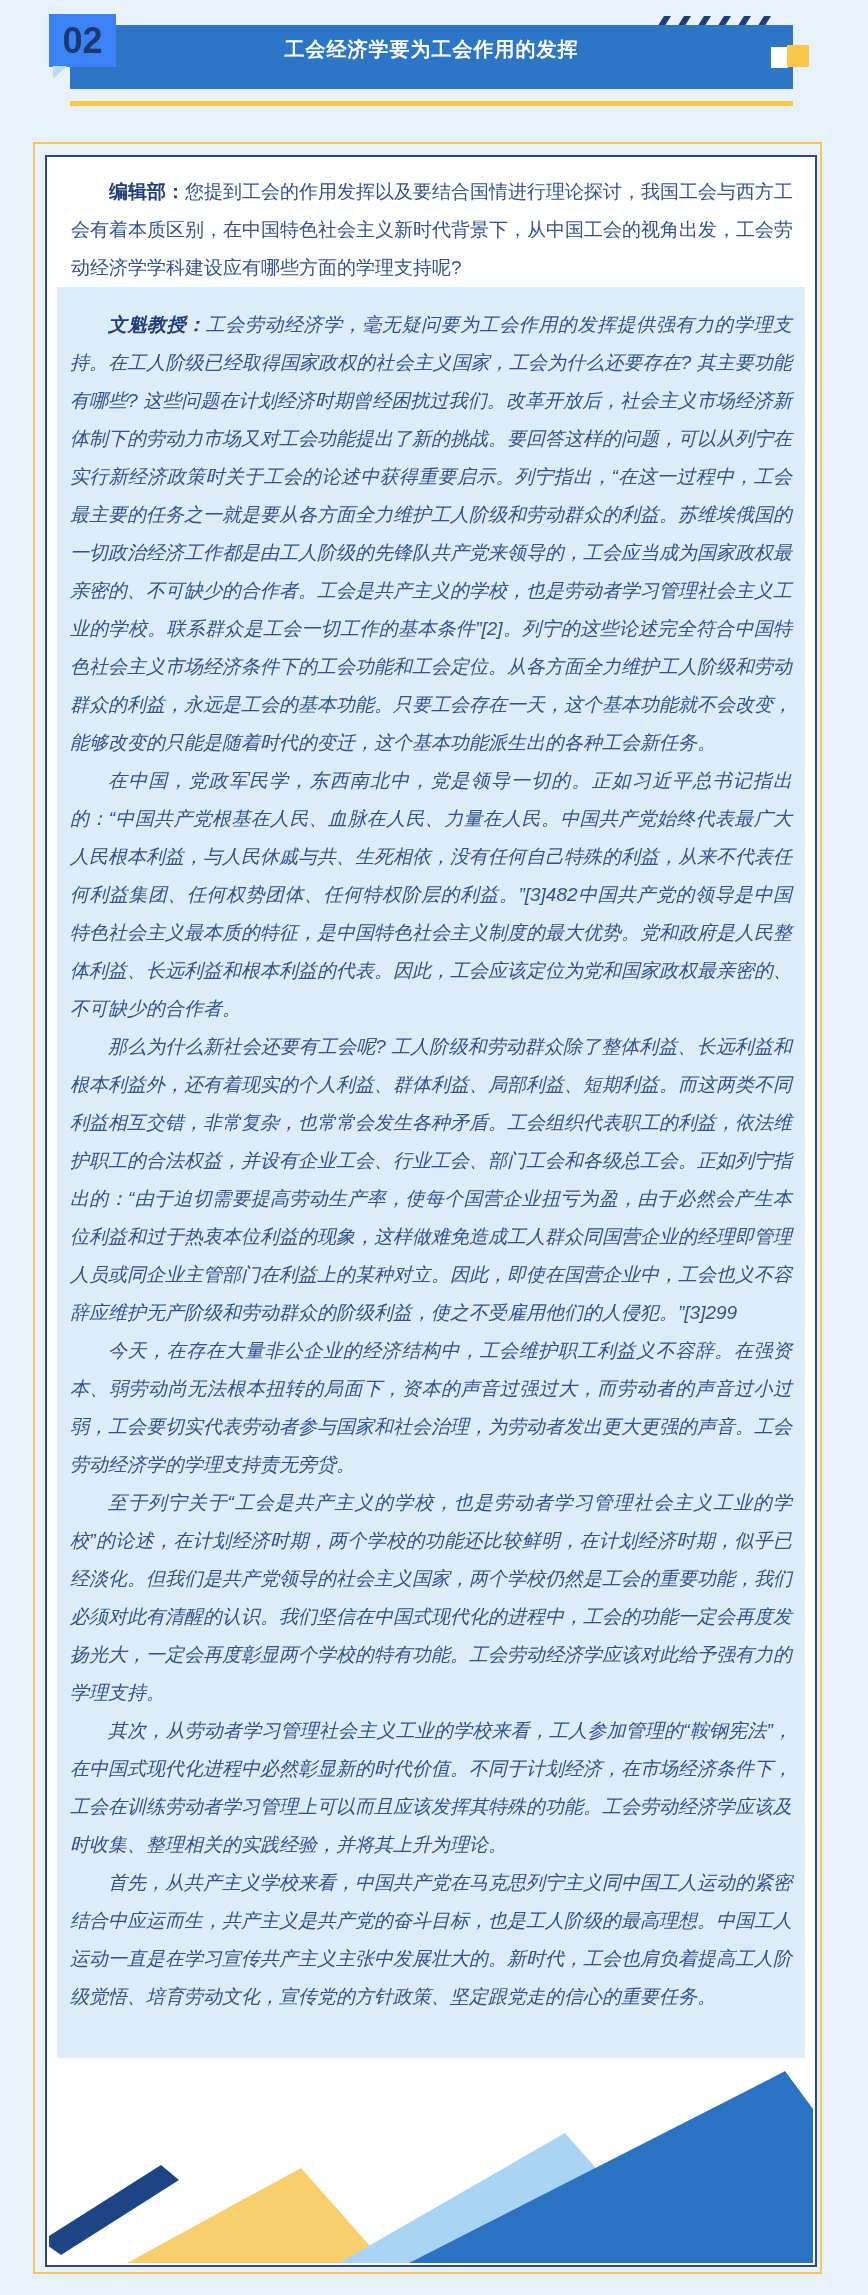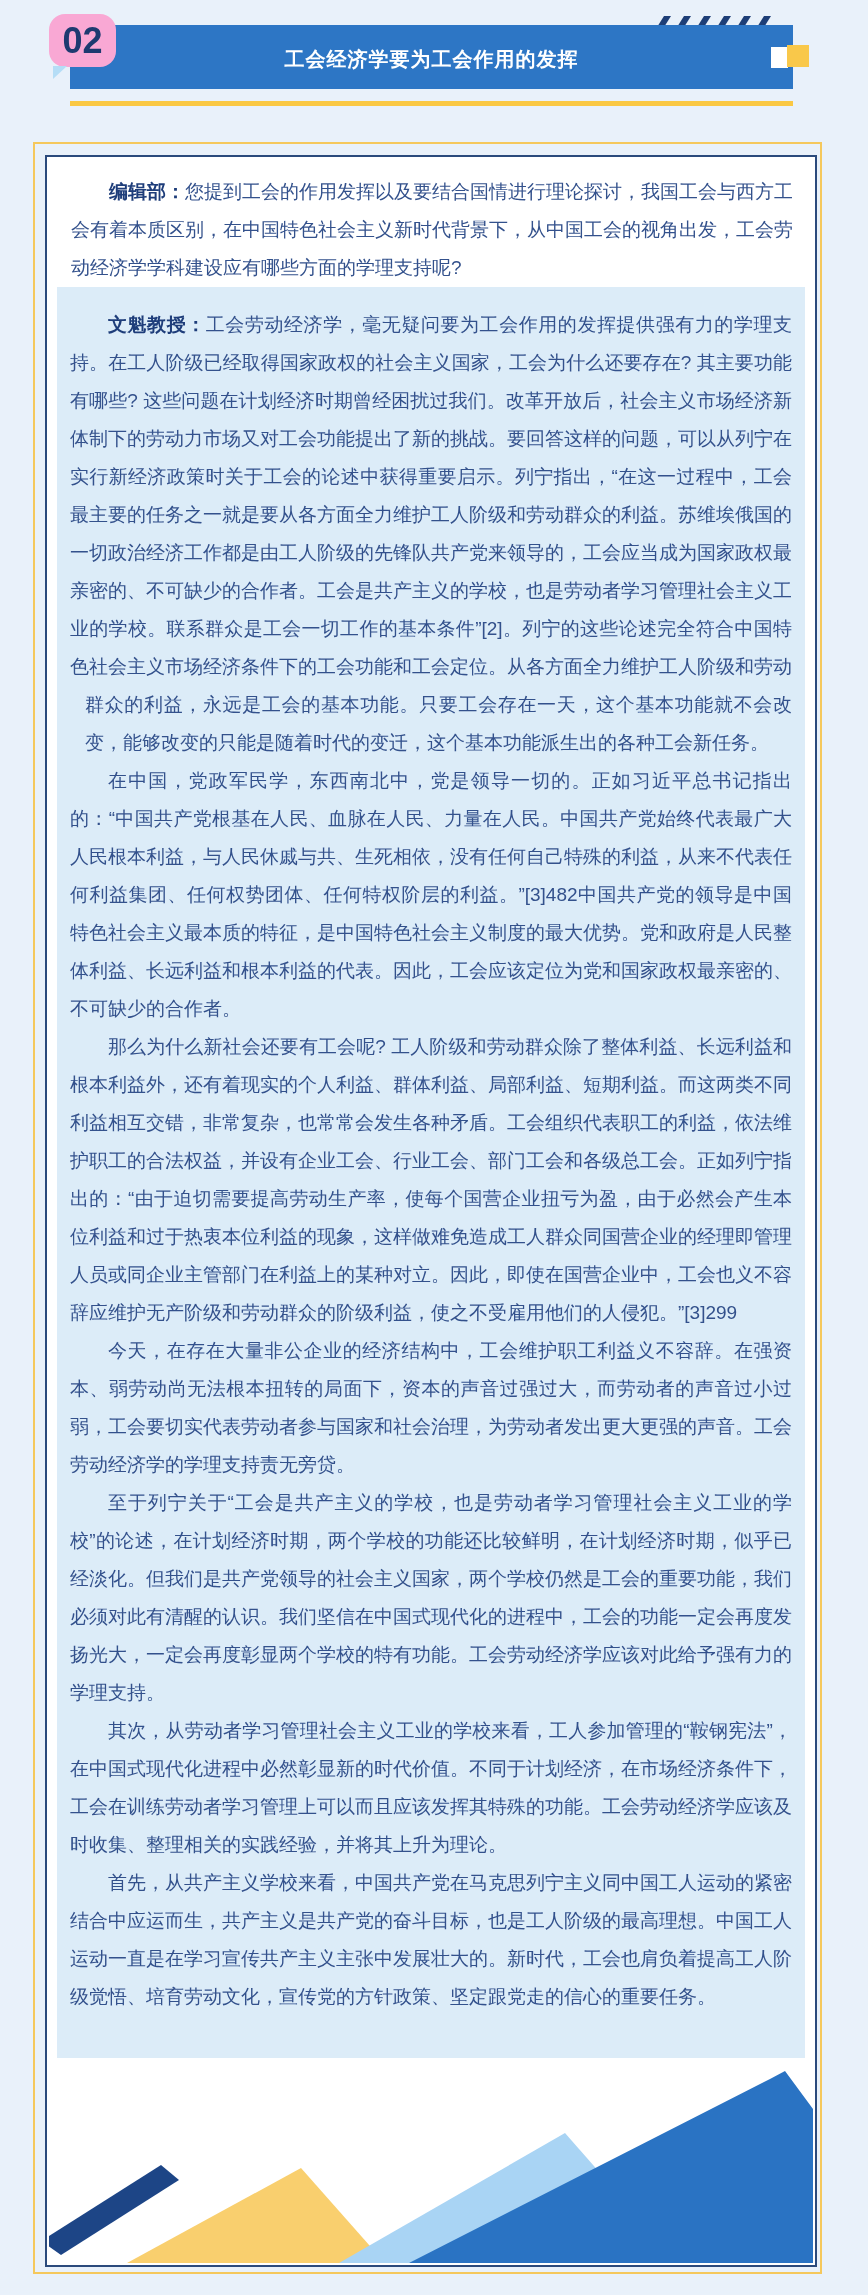--- a/index.html
+++ b/index.html
@@ -12,28 +12,28 @@
   }
   .page { position:relative; width:868px; height:2295px; }
 
   
   .slashes { position:absolute; left:659px; top:16px; display:flex; }
   .slash { width:7px; height:16px; background:#1d3e77; transform:skewX(-32deg); margin-right:13px; }
   .banner {
     position:absolute; left:70px; top:25px; width:723px; height:64px;
     background:#2d76c5; color:#ffffff; text-align:center;
     font-weight:bold; font-size:20px; line-height:27px;
-    box-sizing:border-box; padding-top:21px;
+    box-sizing:border-box; padding-top:11px;
     letter-spacing:1px;
   }
   .white-sq { position:absolute; left:771px; top:47px; width:17px; height:21px; background:#ffffff; }
   .yellow-sq { position:absolute; left:787px; top:45px; width:22px; height:22px; background:#f9c84a; }
   .badge {
     position:absolute; left:49px; top:14px; width:67px; height:53px;
-    background:#f9a8d4; border-radius:16px;
+    background:#3b82f6; border-radius:0;
     color:#1d3a70; font-size:36px; font-weight:bold;
     text-align:center; line-height:53px;
   }
   .badge-tail {
     position:absolute; left:53px; top:66px; width:0; height:0;
     border-top:13px solid #b5ddf6; border-right:14px solid transparent;
   }
   .underline { position:absolute; left:70px; top:101px; width:723px; height:5px; background:#fac843; }
 
   
@@ -57,22 +57,22 @@
   .speaker { color:#1e3d7a; font-weight:bold; }
 
   .answer-block {
     position:relative; z-index:2;
     margin:0 10px; background:#dcecf8;
     box-sizing:border-box;
     padding:19px 13px 42px 13px;
     font-size:19px; line-height:38px; text-align:justify;
     color:#33518c;
   }
-  .answer-block p { margin:0; text-indent:2em; }
-  .answer-block p.no-indent { text-indent:0;margin-left:15px; }
+  .answer-block p { margin:0; text-indent:2em;font-style:italic; }
+  .answer-block p.no-indent { text-indent:0; }
 
   
   .footer-art {
     position:absolute; left:2px; bottom:2px; width:764px; height:192px;
     z-index:1;
   }
 </style>
 </head>
 <body>
 

